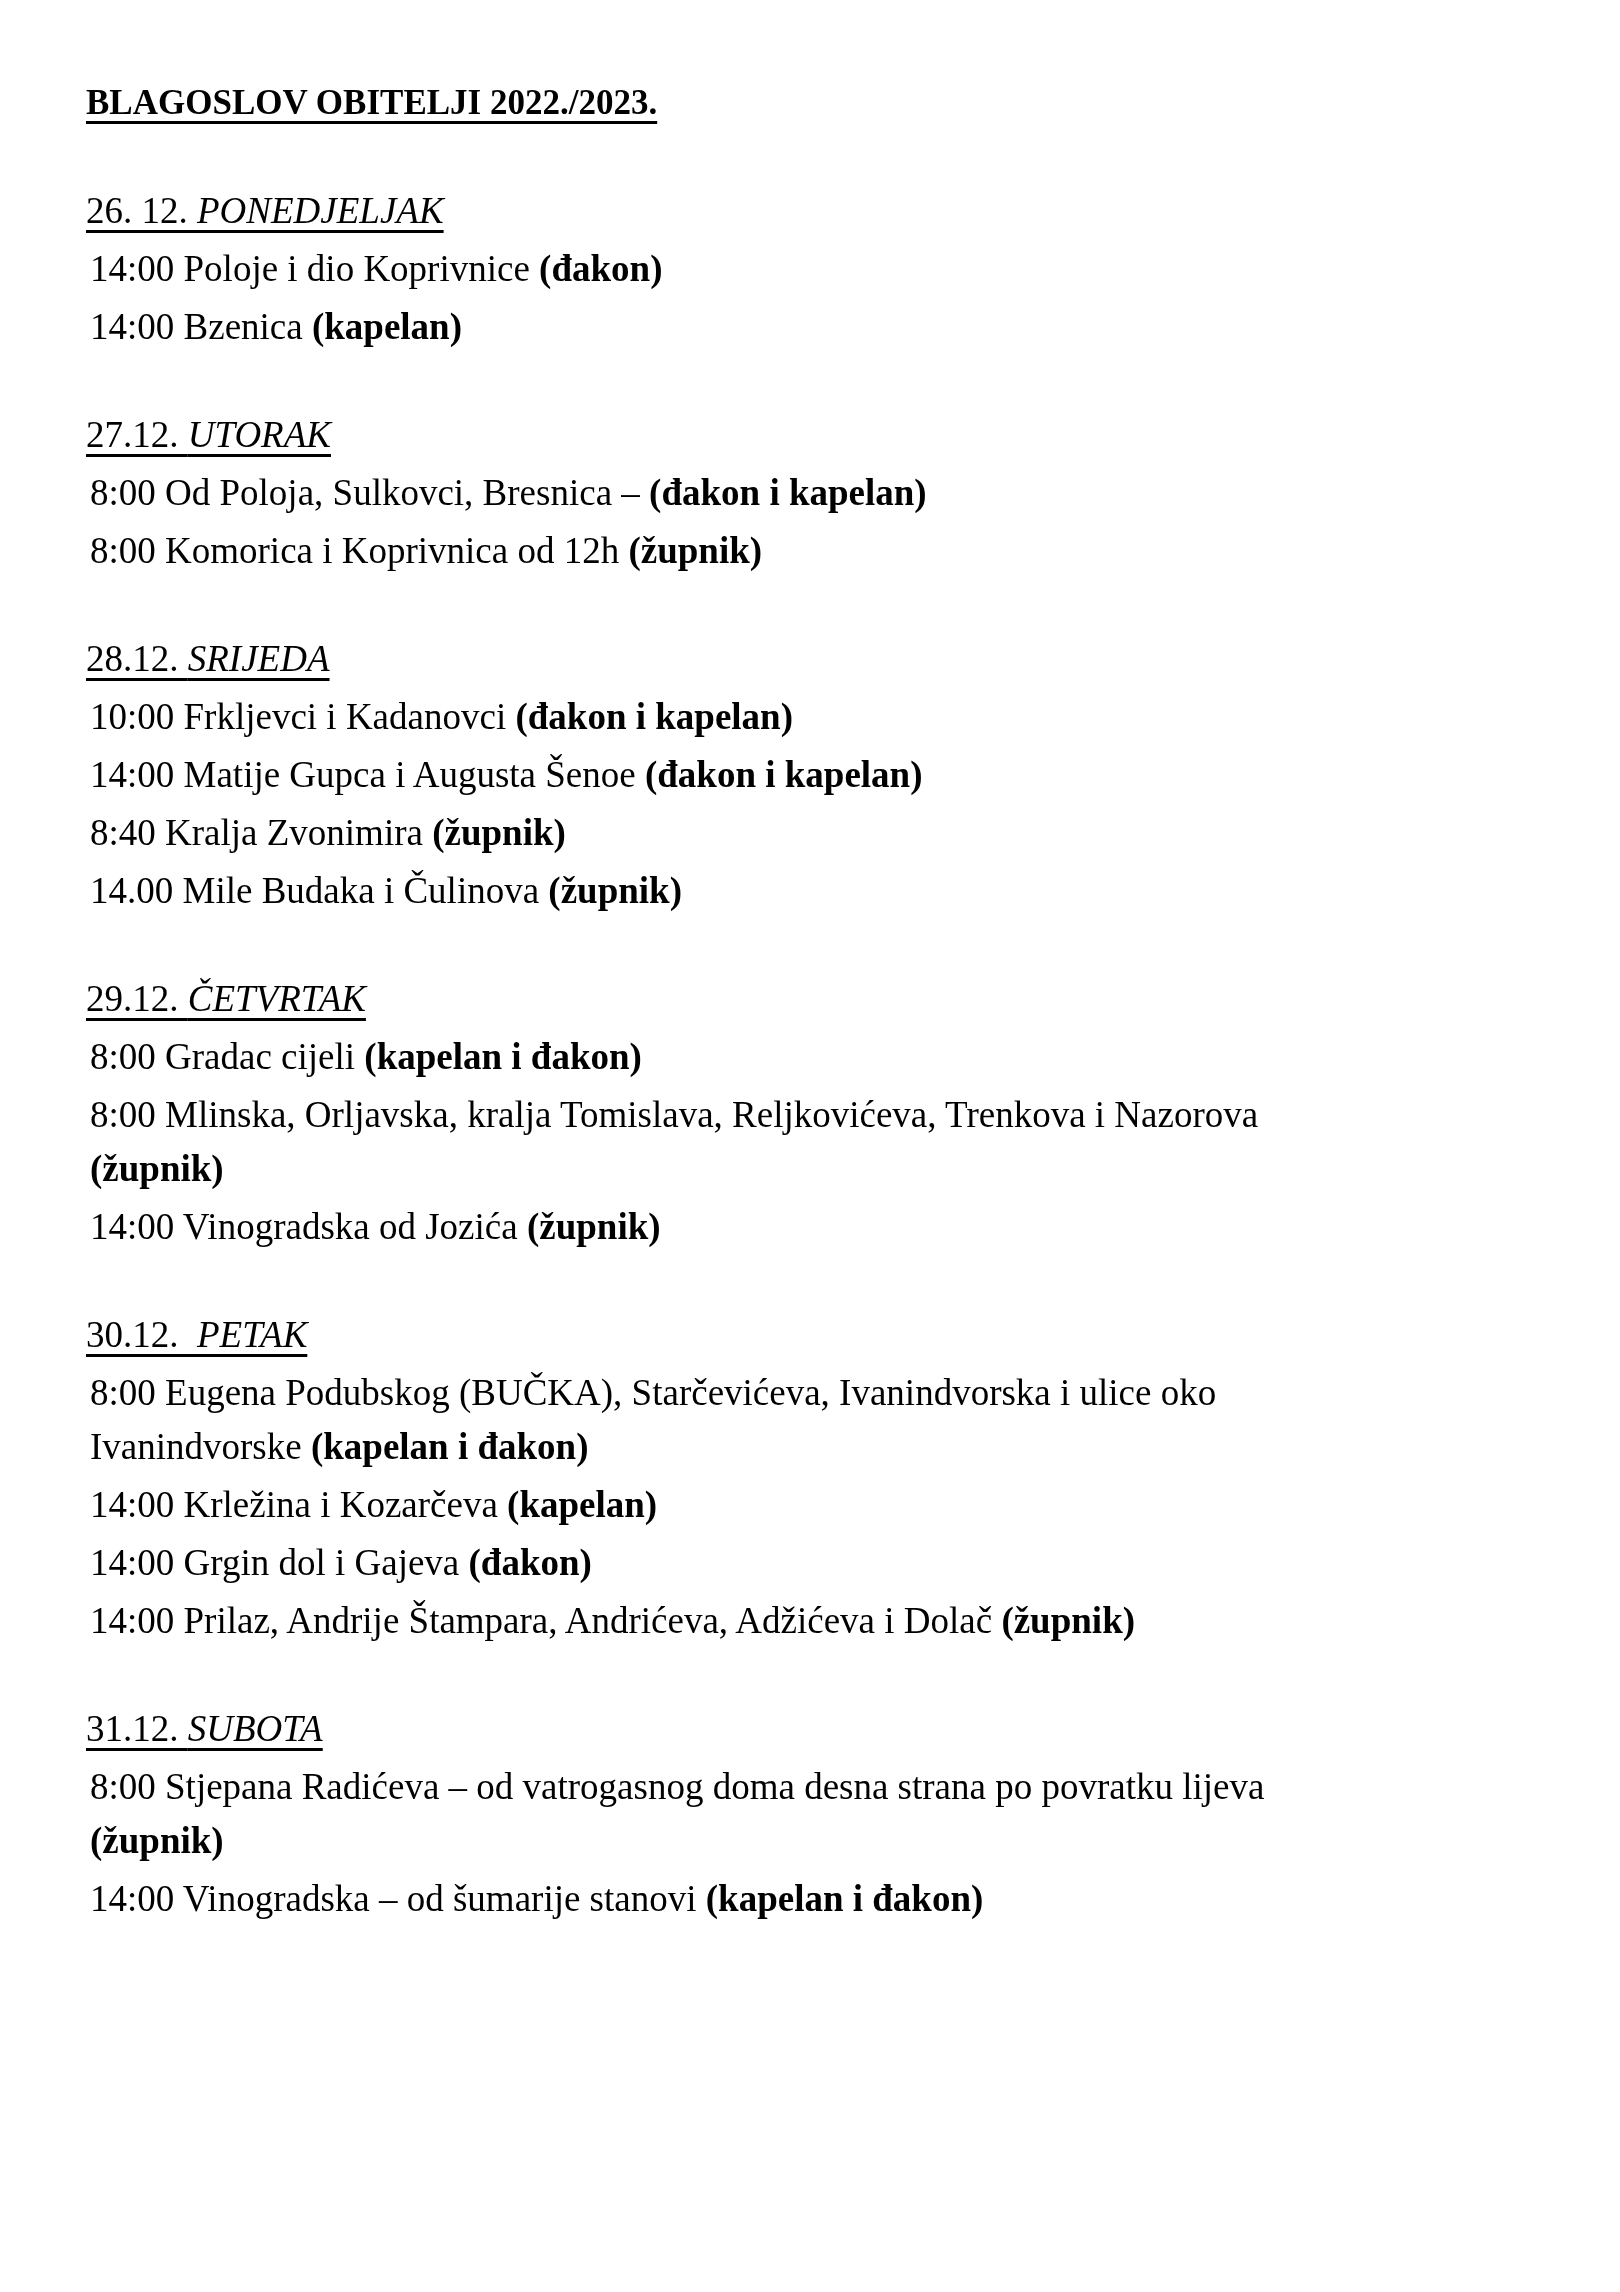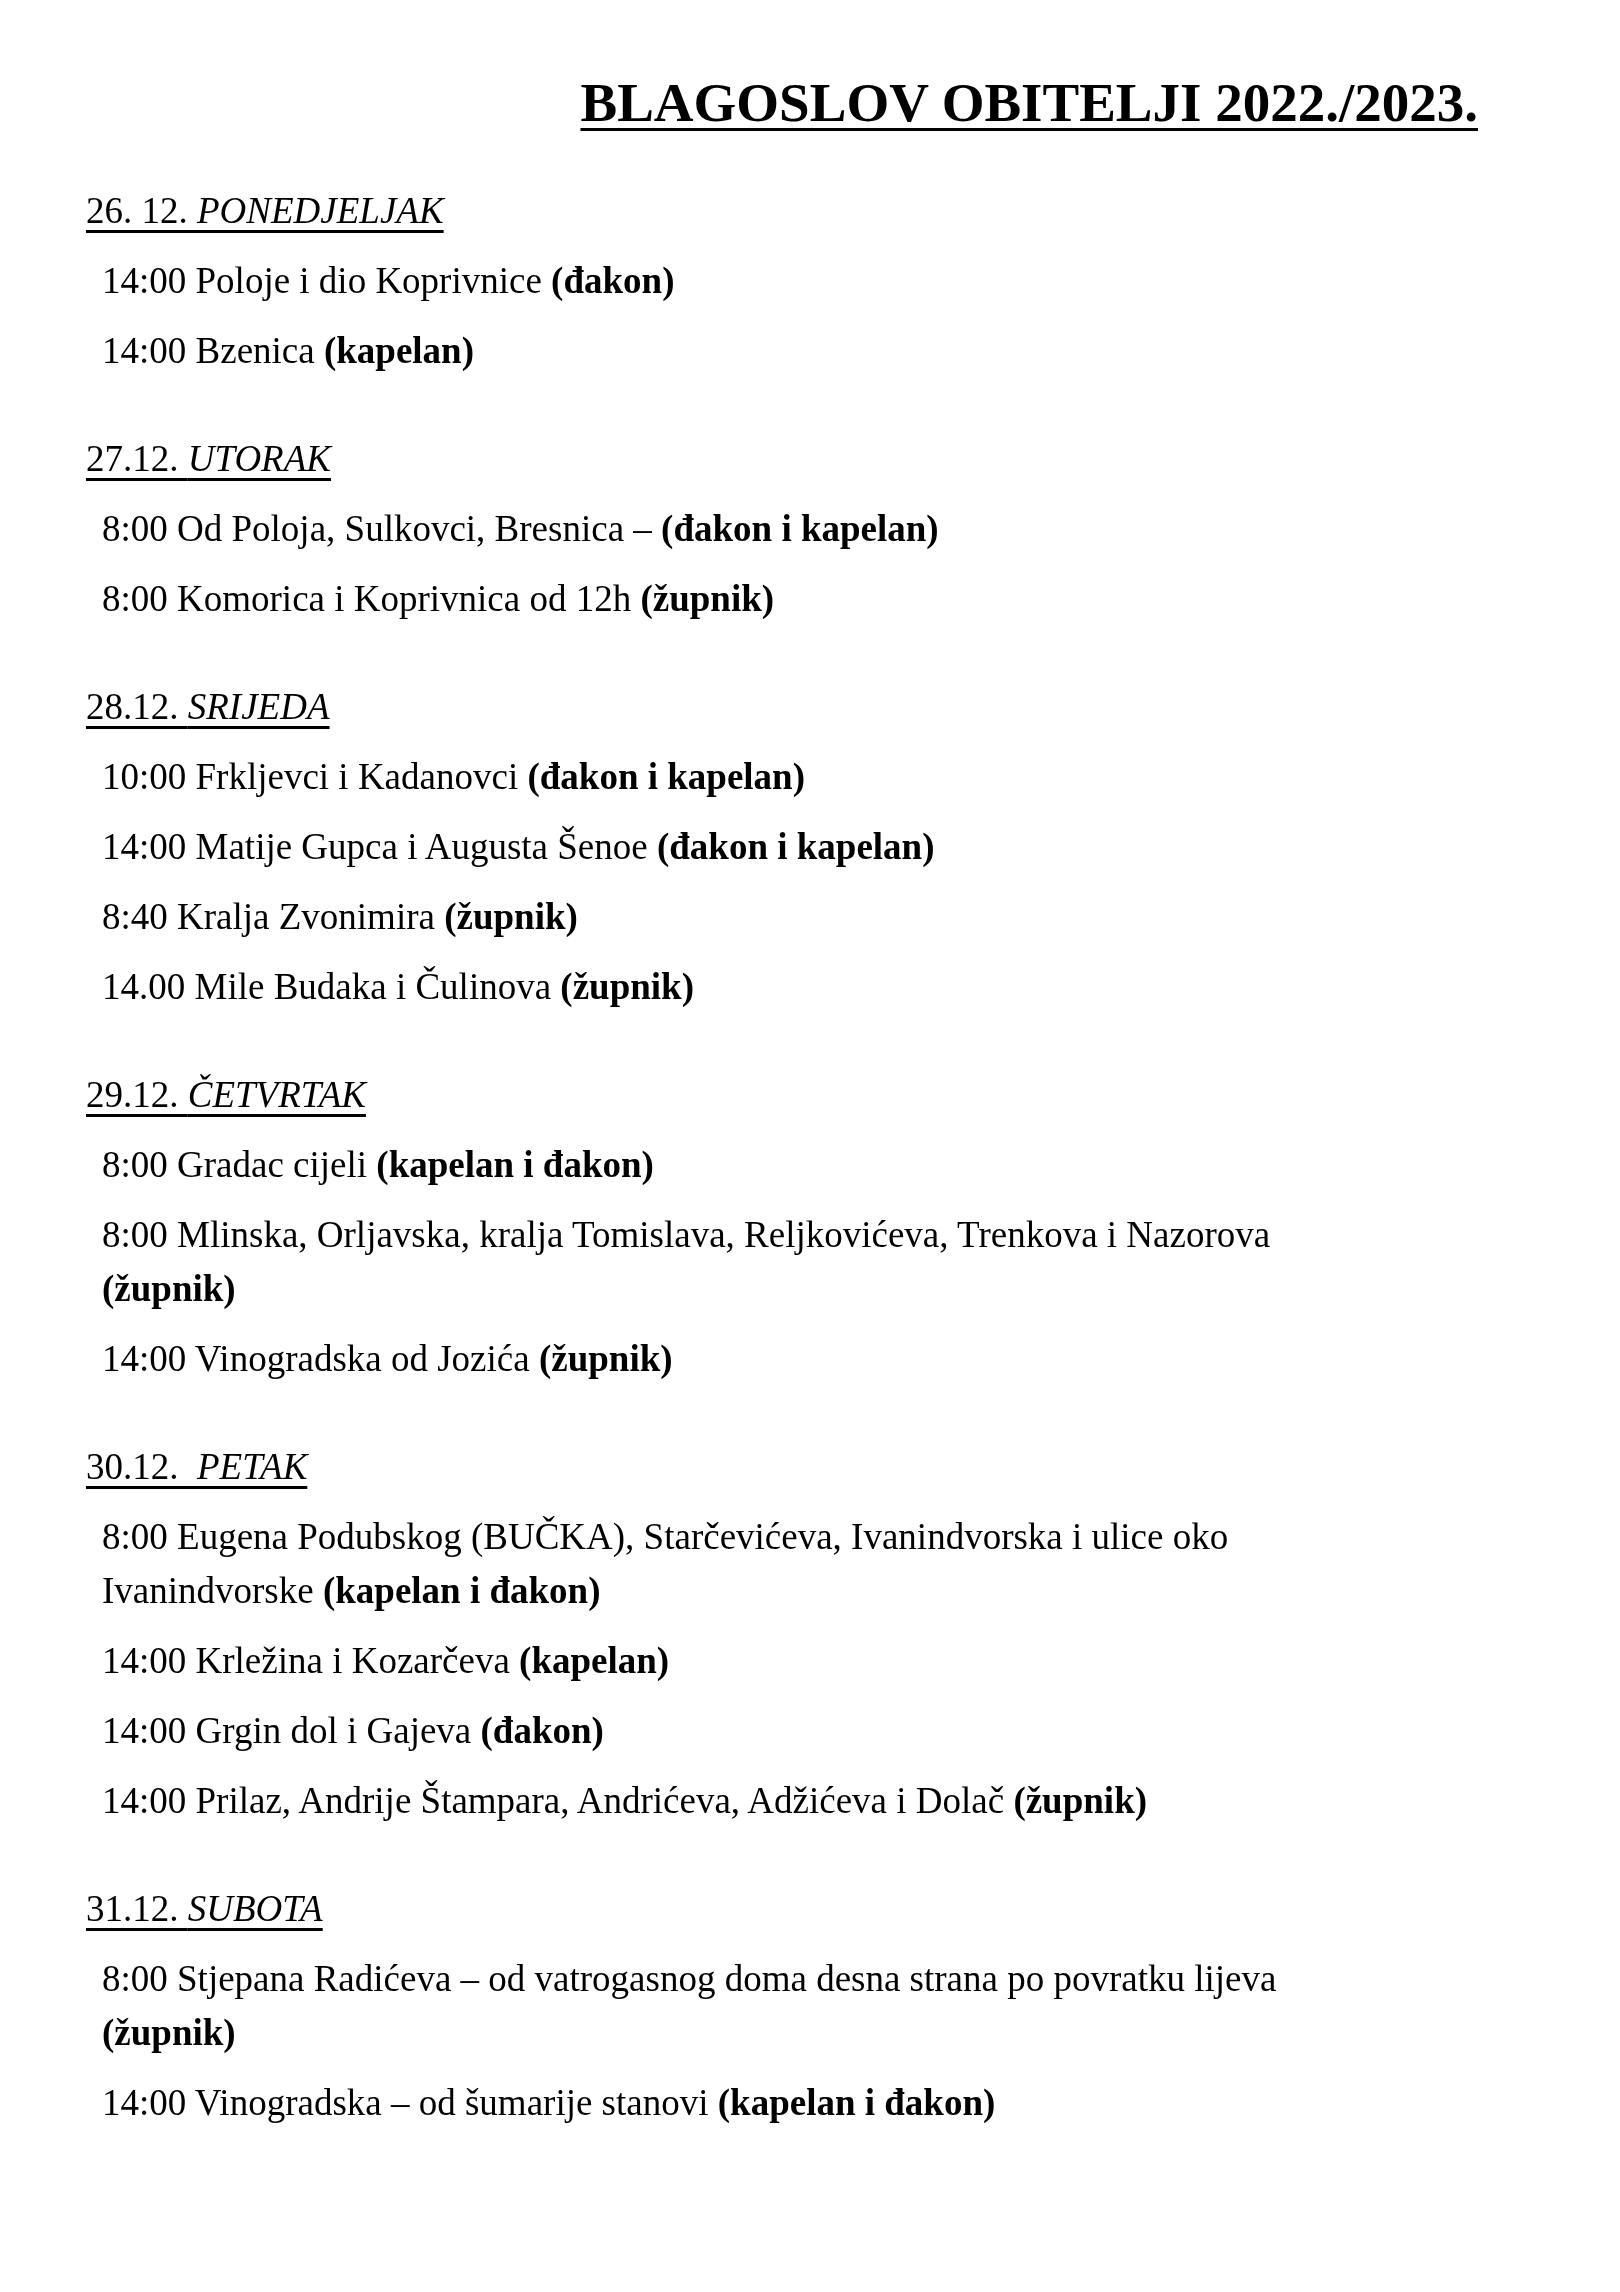--- a/index.html
+++ b/index.html
@@ -14,23 +14,23 @@
     margin: 0 auto;
     background: #ffffff;
     color: #000000;
     font-family: "Liberation Serif", serif;
     overflow: hidden;
   }
   .content {
     padding: 76px 142px 0 86px; 
   }
   .doc-title {
-    font-size: 55px;
+    font-size: 35px;
     font-weight: bold;
-    text-align: right;
+    text-align: left;
     line-height: 54px;
     margin: 0 0 54px 0;
     text-decoration: underline;
     text-decoration-thickness: 2.9px;
     text-underline-offset: 6.9px;
     white-space: pre-wrap;
   }
   .day-section {
     margin: 0 0 54px 0;
   }
@@ -43,21 +43,21 @@
     text-decoration-thickness: 2.9px;
     text-underline-offset: 6.9px;
     white-space: pre-wrap;
   }
   .day-name {
     font-style: italic;
   }
   .entry {
     font-size: 37px;
     line-height: 54px;
-    margin: 16px;
+    margin: 4px;
     white-space: pre-wrap;
   }
   .entry-role {
     font-weight: bold;
   }
 </style>
 </head>
 <body>
 
 <div class="page">

